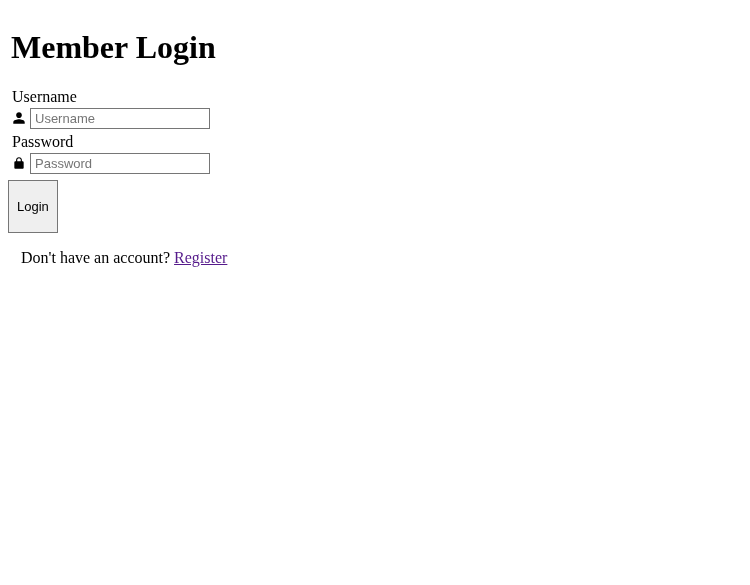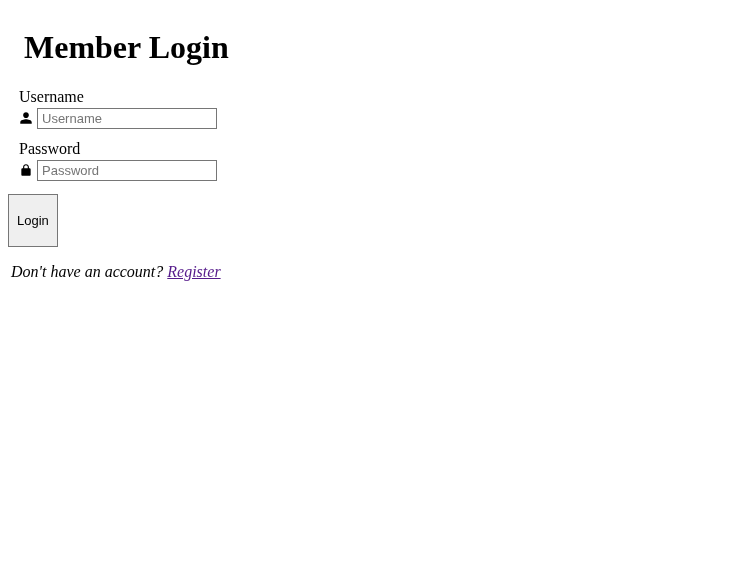--- a/index.html
+++ b/index.html
@@ -4,24 +4,24 @@
   <style>
     body {
       font-family: "Times New Roman", Times, serif;
       margin: 8px;
       font-size: 16px;
       color: #000;
     }
     h1 {
       font-size: 32px;
       font-weight: bold;
-      margin: 0.67em 16px;
+      margin: 0.67em 3px;
     }
     .field-row {
-      margin: 11px;
+      margin: 4px;
     }
     .label {
       display: block;
       margin-bottom: 2px;
     }
     .input-line {
       display: flex;
       align-items: center;
       gap: 4px;
       margin-bottom: 2px;
@@ -40,22 +40,21 @@
     button.login {
       font-family: Arial, sans-serif;
       font-size: 13px;
       padding: 18px 8px;
       border: 1px solid #767676;
       background: #efefef;
       margin-top: 2px;
       cursor: pointer;
     }
     p.register-line {
-      margin: 16px 3px;
-      font-style: italic;
+      margin: 16px 13px;
     }
     a.register {
       color: #551a8b;
       text-decoration: underline;
       cursor: pointer;
     }
     .icon {
       display: inline-flex;
       width: 14px;
       height: 14px;

